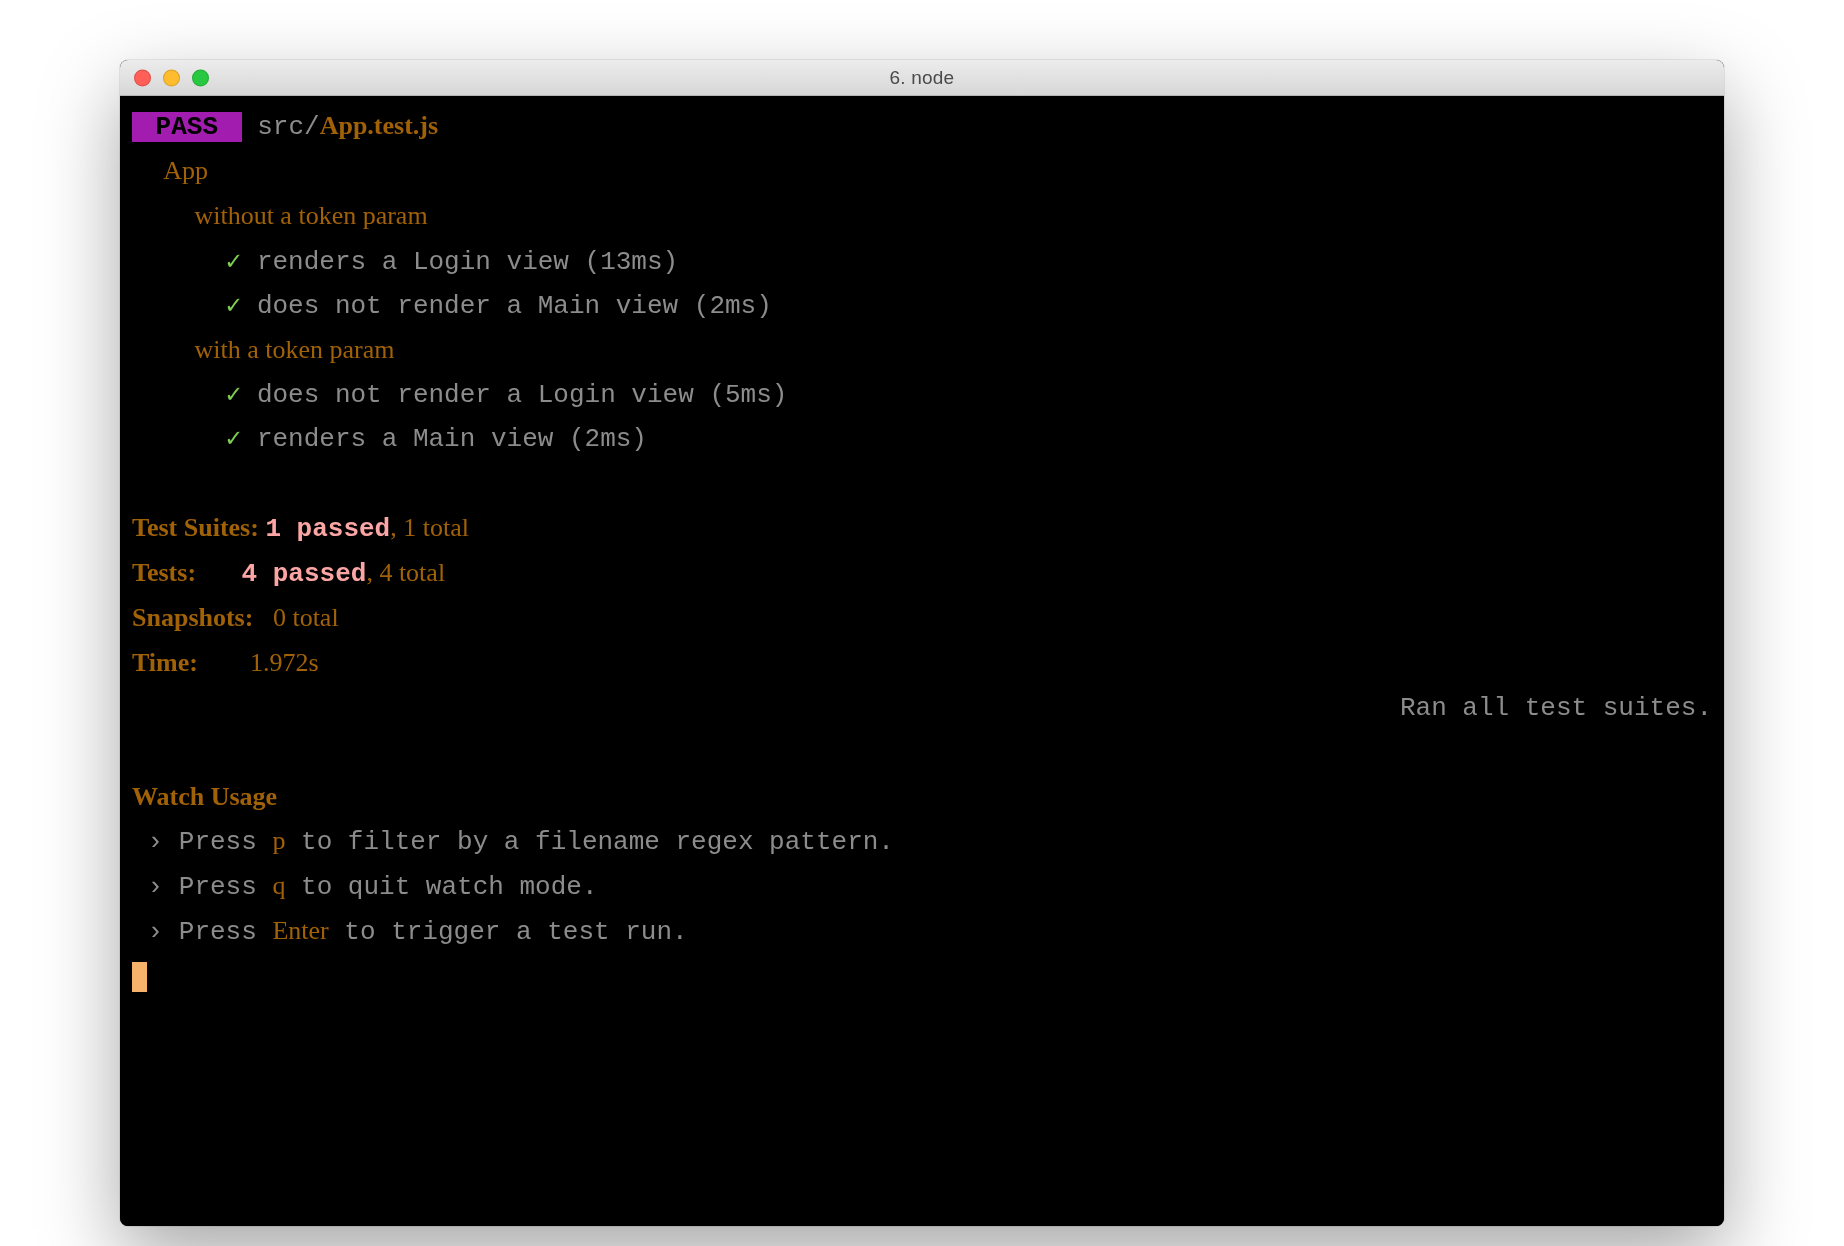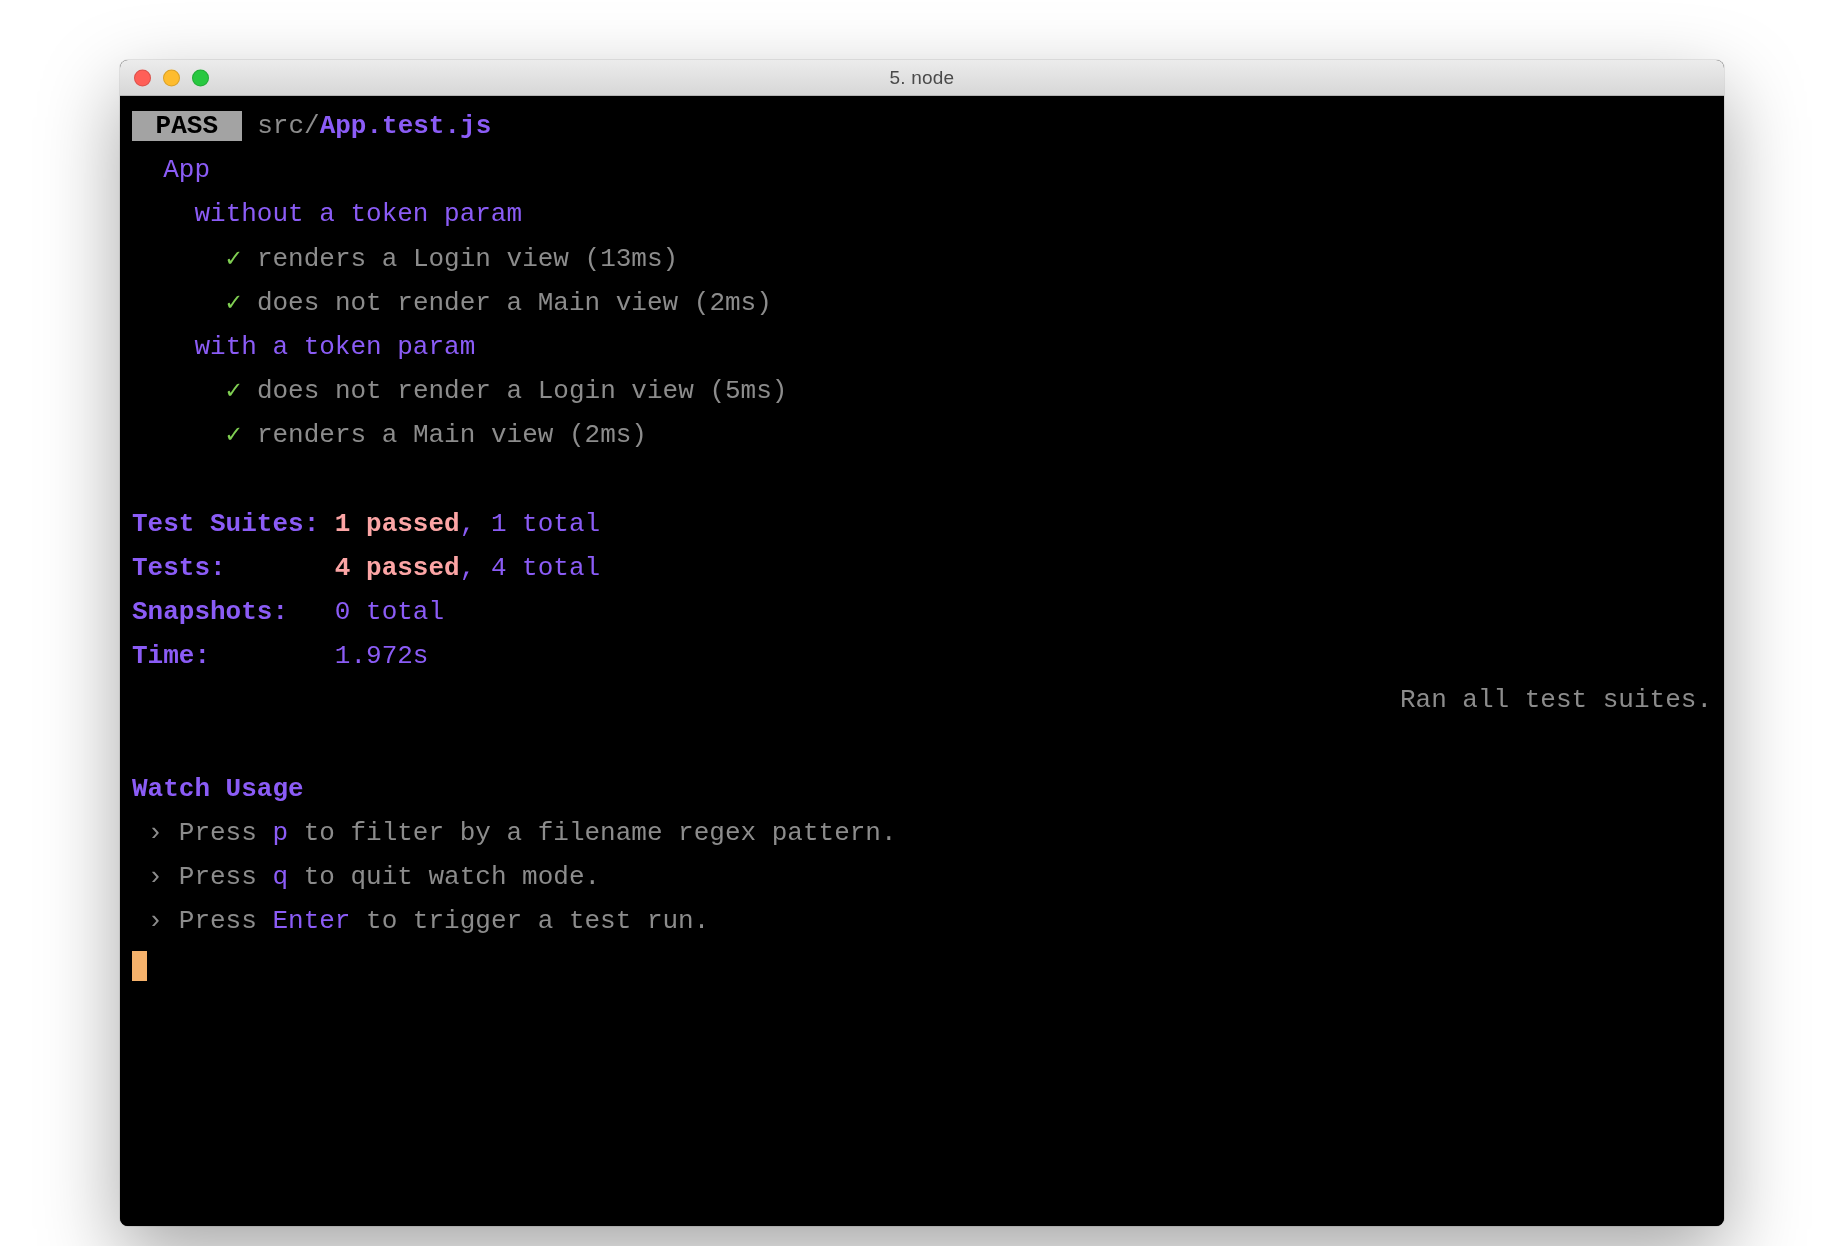--- a/index.html
+++ b/index.html
@@ -51,26 +51,26 @@
   .term {
     background:#000;
     color:#e9e9e9;
     font-size: 26px;
     line-height: 1.7;
     padding: 8px 12px 40px 12px;
     min-height: 1130px;
     white-space: pre;
   }
   .dim   { color:#8c8c8c;text-align:right; }
-  .white { color:#8b5cf6; }
+  .white { color:#a16207;font-family:Liberation Serif, serif; }
   .bold  { font-weight:700; }
   .green { color:#fca5a5; }
   .check { color:#7fce52; }
   .badge {
-    background:#a3a3a3;
+    background:#a21caf;
     color:#000;
     font-weight:700;
     padding: 0 8px;
     margin-top: 36px;
   }
   .caret {
     display:inline-block;
     width:15px; height:30px;
     background:#f6b26b;
     vertical-align:middle;
@@ -81,19 +81,19 @@
 </head>
 <body>
 
 <div class="window">
   <div class="titlebar">
     <div class="traffic">
       <div class="dot red"></div>
       <div class="dot yellow"></div>
       <div class="dot green"></div>
     </div>
-    <div class="title">5. node</div>
+    <div class="title">6. node</div>
   </div>
 
   <div class="term"><span class="row"><span class="badge"> PASS </span> <span class="dim">src/</span><span class="white suite-name-bold">App.test.js</span></span><span class="row">  <span class="white">App</span></span><span class="row">    <span class="white">without a token param</span></span><span class="row">      <span class="check">✓</span> <span class="dim">renders a Login view</span> <span class="dim">(13ms)</span></span><span class="row">      <span class="check">✓</span> <span class="dim">does not render a Main view</span> <span class="dim">(2ms)</span></span><span class="row">    <span class="white">with a token param</span></span><span class="row">      <span class="check">✓</span> <span class="dim">does not render a Login view</span> <span class="dim">(5ms)</span></span><span class="row">      <span class="check">✓</span> <span class="dim">renders a Main view</span> <span class="dim">(2ms)</span></span>
 <span class="row"><span class="bold white">Test Suites: </span><span class="bold green">1 passed</span><span class="white">, 1 total</span></span><span class="row"><span class="bold white">Tests:       </span><span class="bold green">4 passed</span><span class="white">, 4 total</span></span><span class="row"><span class="bold white">Snapshots:   </span><span class="white">0 total</span></span><span class="row"><span class="bold white">Time:        </span><span class="white">1.972s</span></span><span class="row dim">Ran all test suites.</span>
 <span class="row bold white">Watch Usage</span><span class="row"><span class="dim"> › </span><span class="dim">Press </span><span class="white">p</span><span class="dim"> to filter by a filename regex pattern.</span></span><span class="row"><span class="dim"> › </span><span class="dim">Press </span><span class="white">q</span><span class="dim"> to quit watch mode.</span></span><span class="row"><span class="dim"> › </span><span class="dim">Press </span><span class="white">Enter</span><span class="dim"> to trigger a test run.</span></span><span class="row"><span class="caret"></span></span></div>
 </div>
 
 </body></html>

